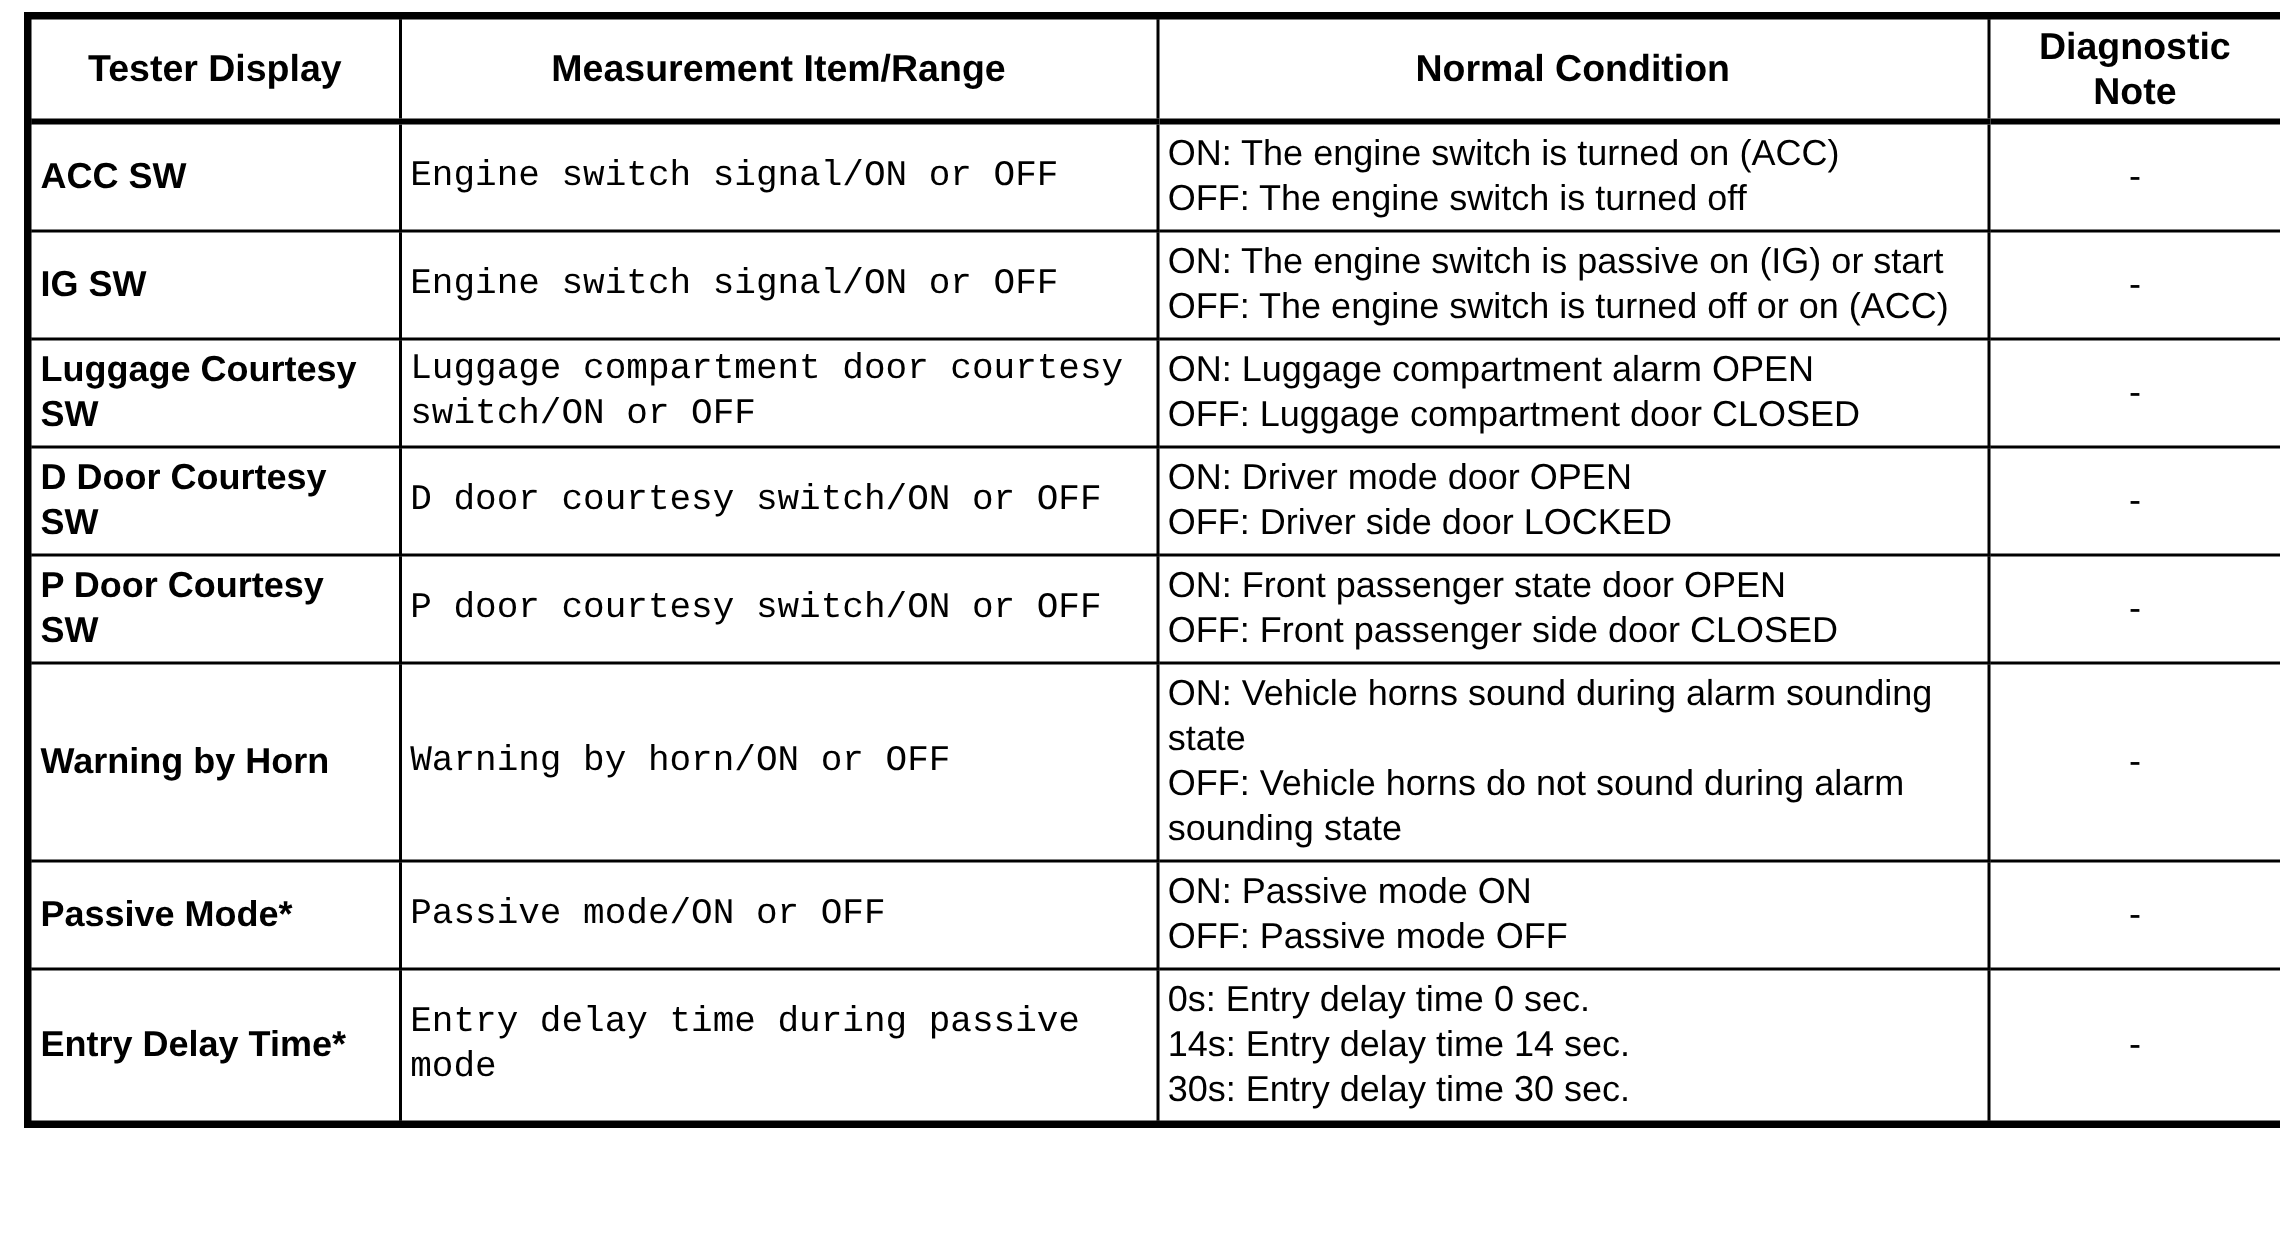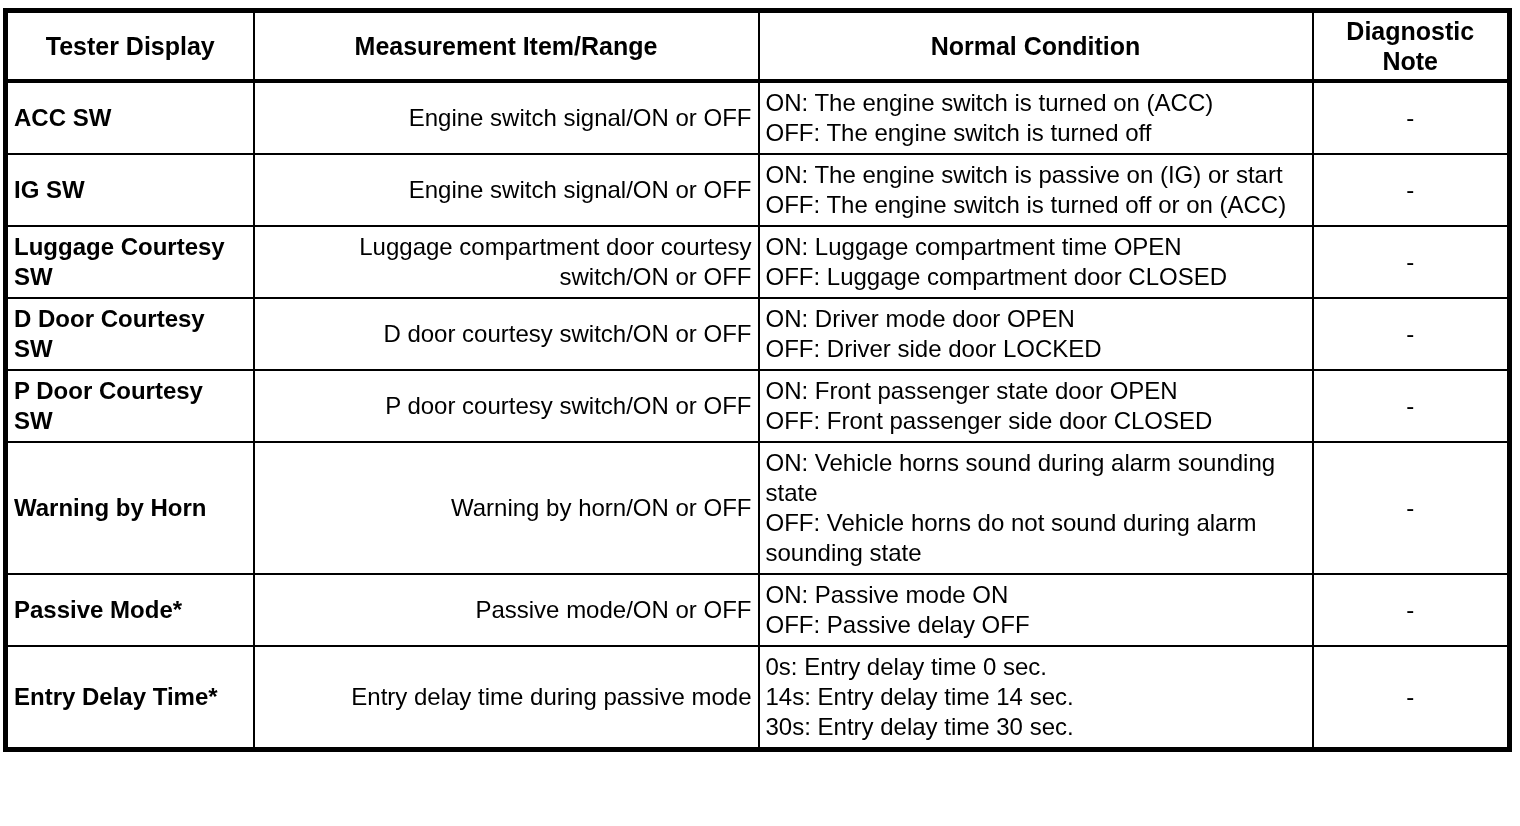--- a/index.html
+++ b/index.html
@@ -6,21 +6,21 @@
     margin: 0;
     padding: 0;
     background: #ffffff;
     font-family: "Liberation Sans", "DejaVu Sans", sans-serif;
     color: #000000;
   }
   .page {
     width: 1520px;
     height: 826px;
     box-sizing: border-box;
-    padding: 8px 3px;
+    padding: 8px 16px;
     background: #ffffff;
   }
   table.data-table {
     border-collapse: collapse;
     table-layout: fixed;
     width: 1504px;
     border: 5px solid #000000;
     background: #ffffff;
   }
   col.c1 { width: 248px; }
@@ -42,21 +42,21 @@
     height: 62px;
     padding: 2px 6px;
   }
   tbody tr { height: 72px; }
   tbody td {
     font-size: 24px;
     line-height: 30px;
     padding: 5px 6px;
   }
   td.cell-display { text-align: left; font-weight: bold; }
-  td.cell-measure { text-align: right; }
+  td.cell-measure { text-align: left; font-family: Liberation Mono, monospace; }
   td.cell-condition { text-align: left; }
   td.cell-note { text-align: center; }
 </style>
 </head>
 <body>
 
 <div class="page">
   <table class="data-table">
     <colgroup>
       <col class="c1">
@@ -102,21 +102,21 @@
         <tr>
           <td class="cell-display">
             <div>Luggage Courtesy</div>
             <div>SW</div>
           </td>
           <td class="cell-measure">
             <div>Luggage compartment door courtesy</div>
             <div>switch/ON or OFF</div>
           </td>
           <td class="cell-condition">
-            <div>ON: Luggage compartment time OPEN</div>
+            <div>ON: Luggage compartment alarm OPEN</div>
             <div>OFF: Luggage compartment door CLOSED</div>
           </td>
           <td class="cell-note">-</td>
         </tr>
         <tr>
           <td class="cell-display">
             <div>D Door Courtesy SW</div>
           </td>
           <td class="cell-measure">
             <div>D door courtesy switch/ON or OFF</div>
@@ -155,21 +155,21 @@
         </tr>
         <tr>
           <td class="cell-display">
             <div>Passive Mode*</div>
           </td>
           <td class="cell-measure">
             <div>Passive mode/ON or OFF</div>
           </td>
           <td class="cell-condition">
             <div>ON: Passive mode ON</div>
-            <div>OFF: Passive delay OFF</div>
+            <div>OFF: Passive mode OFF</div>
           </td>
           <td class="cell-note">-</td>
         </tr>
         <tr>
           <td class="cell-display">
             <div>Entry Delay Time*</div>
           </td>
           <td class="cell-measure">
             <div>Entry delay time during passive mode</div>
           </td>

